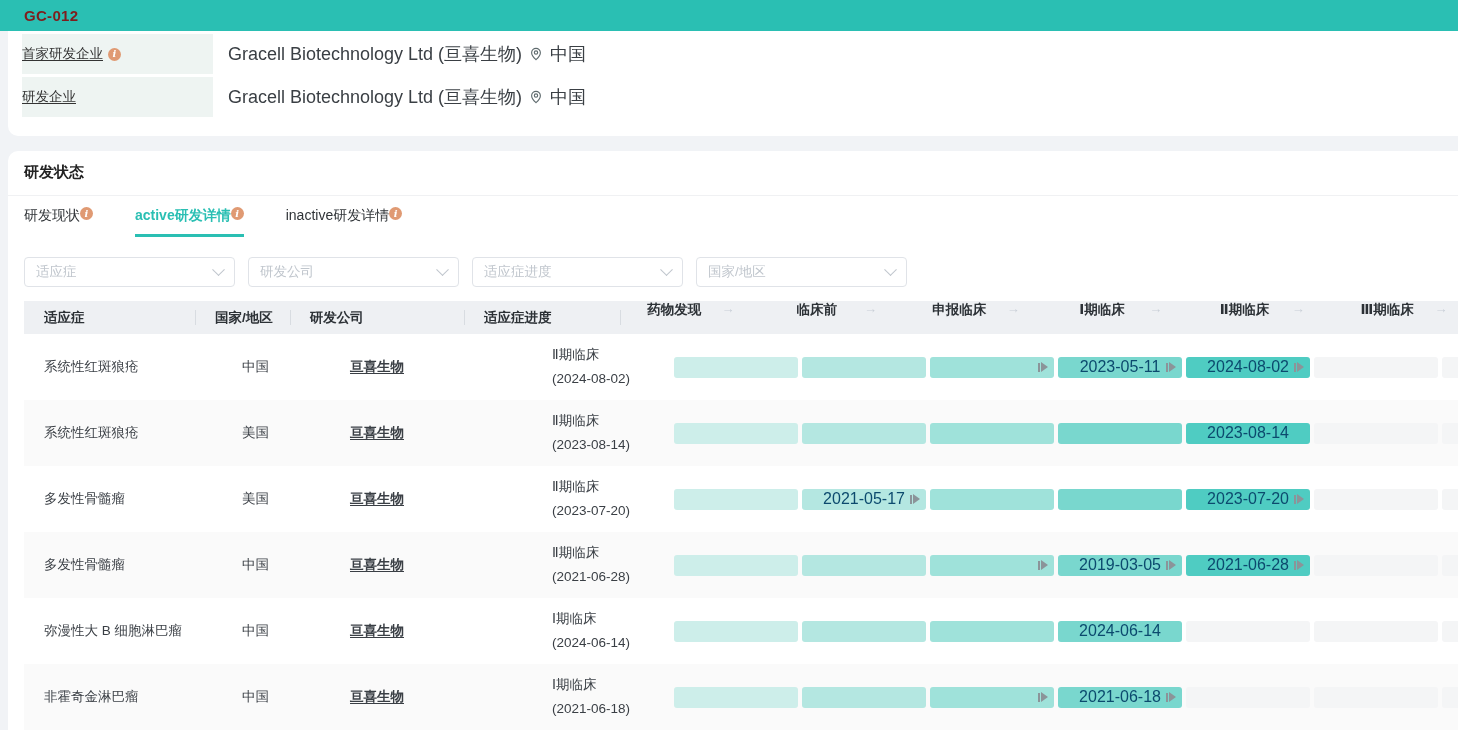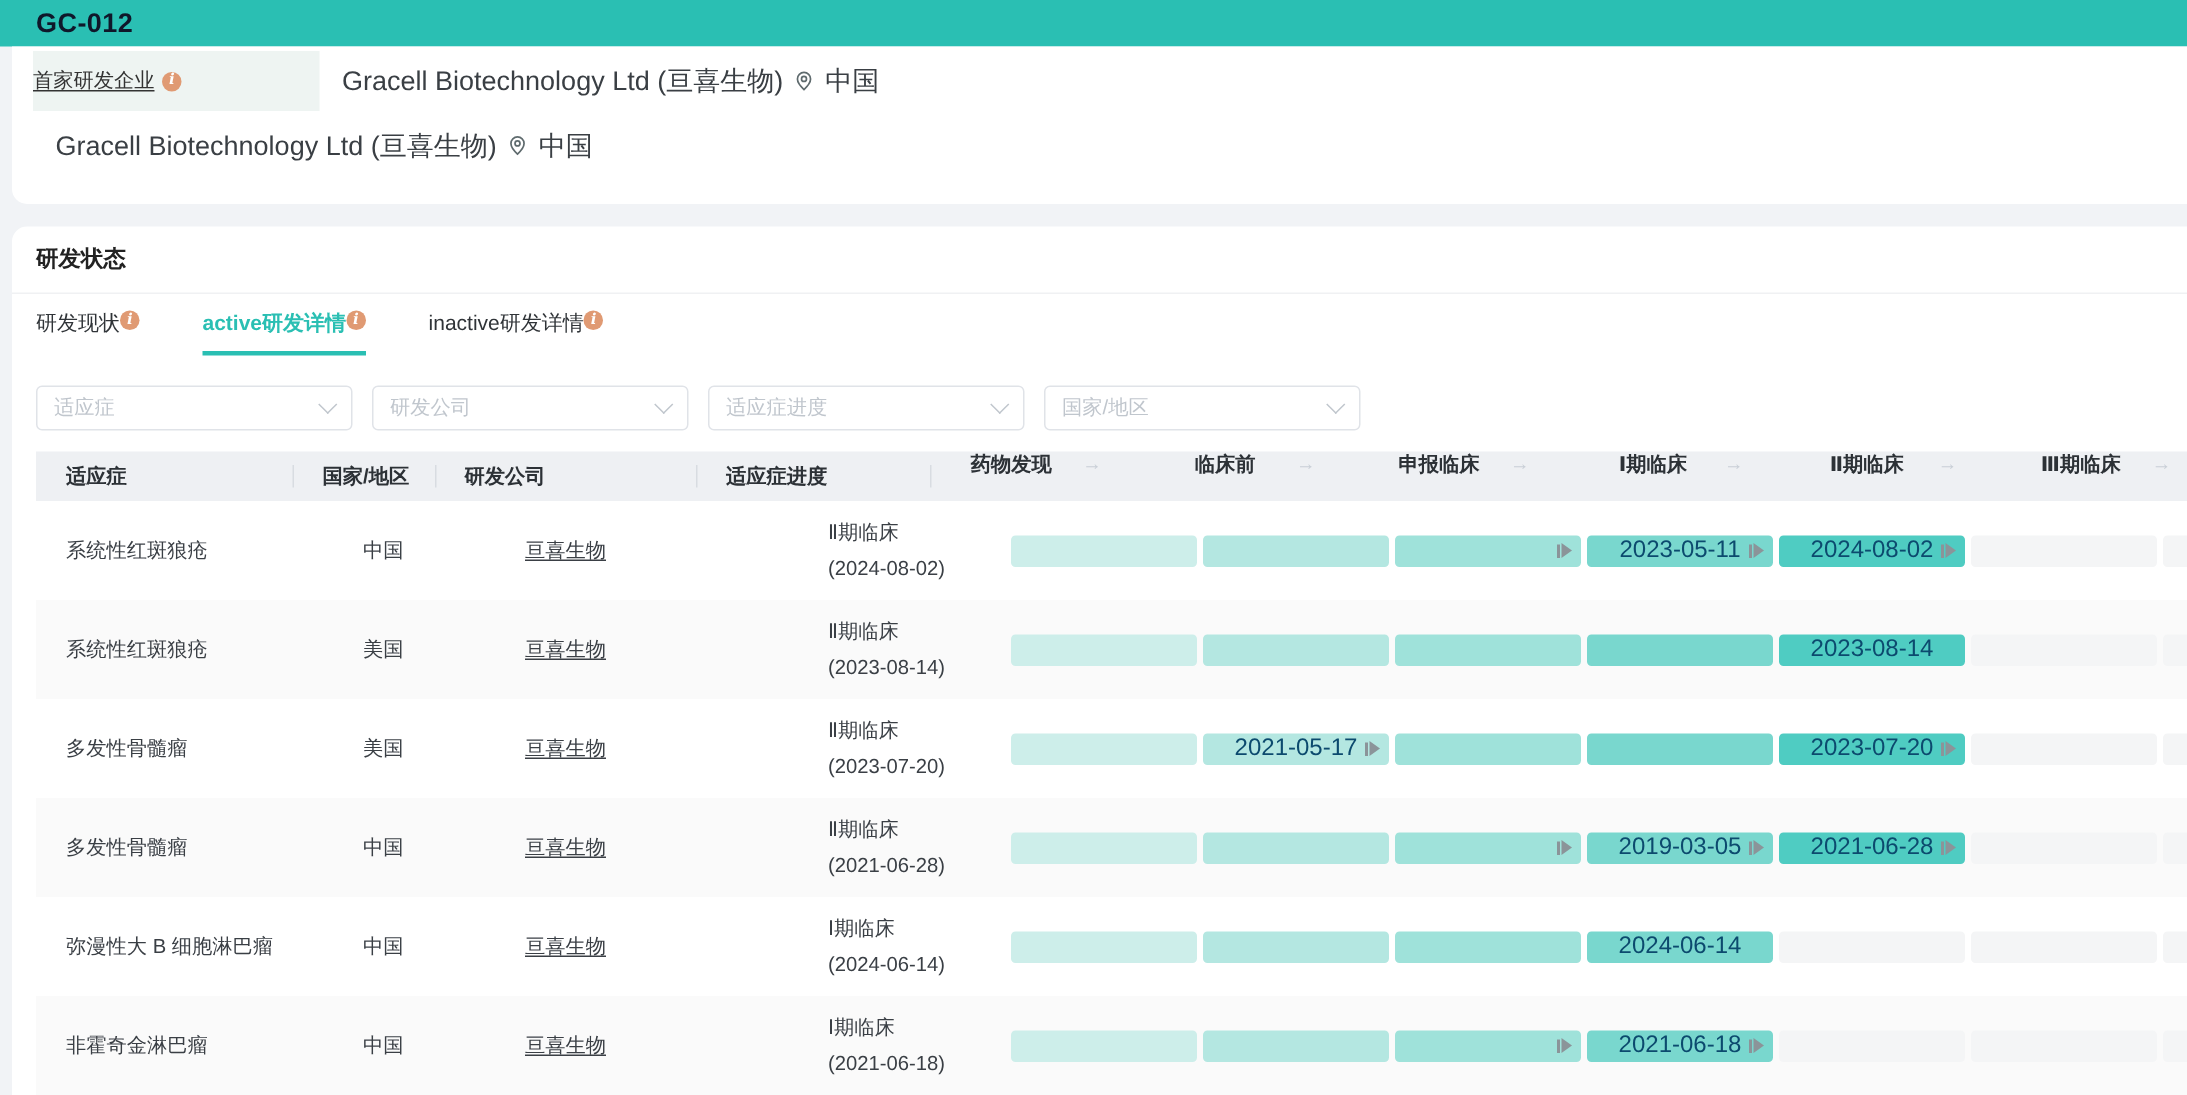--- a/index.html
+++ b/index.html
@@ -1,17 +1,17 @@
 <!DOCTYPE html>
 <html><head>
 <meta charset="utf-8">
 <style>
   html,body{margin:0;padding:0;overflow:hidden;}
   body{width:1458px;height:730px;background:#f1f3f6;font-family:"Liberation Sans","DejaVu Sans",sans-serif;position:relative;}
-  .topbar{height:31px;background:#2abfb3;color:#0f172a;display:flex;align-items:center;padding-left:24px;font-weight:700;font-size:18px;letter-spacing:.3px;}
+  .topbar{height:31px;background:#2abfb3;color:#7f1d1d;display:flex;align-items:center;padding-left:24px;font-weight:700;font-size:15px;letter-spacing:.3px;}
   .card{background:#fff;margin-left:8px;width:1460px;box-sizing:border-box;}
   .card1{border-radius:0 0 10px 10px;padding:3px 0 16px 14px;margin-bottom:15px;}
   .inforow{display:flex;align-items:stretch;height:40px;margin-bottom:3px;}
   .inforow .lbl{width:191px;background:#eef4f2;display:flex;align-items:center;padding-right:8px;box-sizing:border-box;gap:5px;font-size:13.5px;color:#333;}
   .lbl .txt{text-decoration:underline;text-underline-offset:2px;}
   .inforow .val{display:flex;align-items:center;padding-left:15px;gap:7px;font-size:18px;color:#3a3f44;}
   .iicon{width:13px;height:13px;min-width:13px;border-radius:50%;background:#e09a73;color:#fff;font-size:10px;font-weight:700;display:inline-flex;align-items:center;justify-content:center;font-style:italic;font-family:"DejaVu Serif",serif;line-height:1;}
   .pin{display:inline-flex;}
   .card2{border-radius:10px 10px 0 0;padding-top:12px;height:582px;overflow:hidden;}
   .sec-title{padding-left:16px;font-size:15px;font-weight:700;color:#222;padding-bottom:13px;border-bottom:1px solid #f0f1f3;}
@@ -25,21 +25,21 @@
   .thead{display:flex;height:33px;background:#eef0f3;align-items:center;font-weight:700;font-size:13.5px;color:#2c3136;}
   .hc{box-sizing:border-box;padding-left:20px;position:relative;display:flex;align-items:center;height:100%;}
   .w1{width:198px}.w2{width:108px}.w3{width:202px}.w4{width:140px}
   .dv::before{content:"";position:absolute;left:0;top:9px;height:15px;width:1px;background:#d8dce1;}
   .phh{width:128px;display:flex;align-items:flex-start;justify-content:center;position:relative;height:100%;box-sizing:border-box;padding:0;margin-left:34px;}
   .phh .arr{position:absolute;right:-6px;color:#c9cfd7;font-size:13px;font-weight:400;}
   .trow{display:flex;height:66px;align-items:center;font-size:13.5px;color:#3a3f45;}
   .trow.stripe{background:#fafafa;}
   .tc{box-sizing:border-box;padding-left:20px;}
   .tc.w4{line-height:1.75;}
-  .company{text-decoration:underline;text-underline-offset:2px;cursor:pointer;}
+  .company{text-decoration:underline;text-underline-offset:2px;cursor:pointer;font-weight:bold;}
   .phases{display:flex;}
   .pc{width:128px;box-sizing:border-box;padding:0 2px;}
   .bar{height:21px;border-radius:3px;position:relative;display:flex;align-items:center;justify-content:center;font-size:16px;color:#0c4a6e;background:#f4f5f6;}
   .p0{background:#cdeeea}.p1{background:#b4e7e1}.p2{background:#9fe2da}.p3{background:#79d7ce}.p4{background:#4fccc2}
   .marker{position:absolute;right:6px;top:50%;transform:translateY(-50%);display:flex;align-items:center;cursor:pointer;}
   .marker .mb{width:2px;height:9px;background:#8b9499;margin-right:1px;}
   .marker .mt{width:0;height:0;border-top:5px solid transparent;border-bottom:5px solid transparent;border-left:7px solid #8b9499;}
 </style>
 </head>
 <body>
@@ -59,20 +59,23 @@
       <span class="pin">
         <svg width="14" height="14" viewBox="0 0 16 16">
             <path d="M8 1.5c-2.8 0-5 2.2-5 5 0 3.4 5 8 5 8s5-4.6 5-8c0-2.8-2.2-5-5-5z" fill="none" stroke="#5f6b6e" stroke-width="1.3"></path>
             <circle cx="8" cy="6.4" r="1.9" fill="none" stroke="#5f6b6e" stroke-width="1.3"></circle>
           </svg>
       </span>
       <span>中国</span>
     </div>
   </div>
   <div class="inforow">
+    <div class="lbl">
+      <span class="txt">研发企业</span>
+    </div>
     <div class="val">
       <span>Gracell Biotechnology Ltd (亘喜生物)</span>
       <span class="pin">
         <svg width="14" height="14" viewBox="0 0 16 16">
             <path d="M8 1.5c-2.8 0-5 2.2-5 5 0 3.4 5 8 5 8s5-4.6 5-8c0-2.8-2.2-5-5-5z" fill="none" stroke="#5f6b6e" stroke-width="1.3"></path>
             <circle cx="8" cy="6.4" r="1.9" fill="none" stroke="#5f6b6e" stroke-width="1.3"></circle>
           </svg>
       </span>
       <span>中国</span>
     </div>

